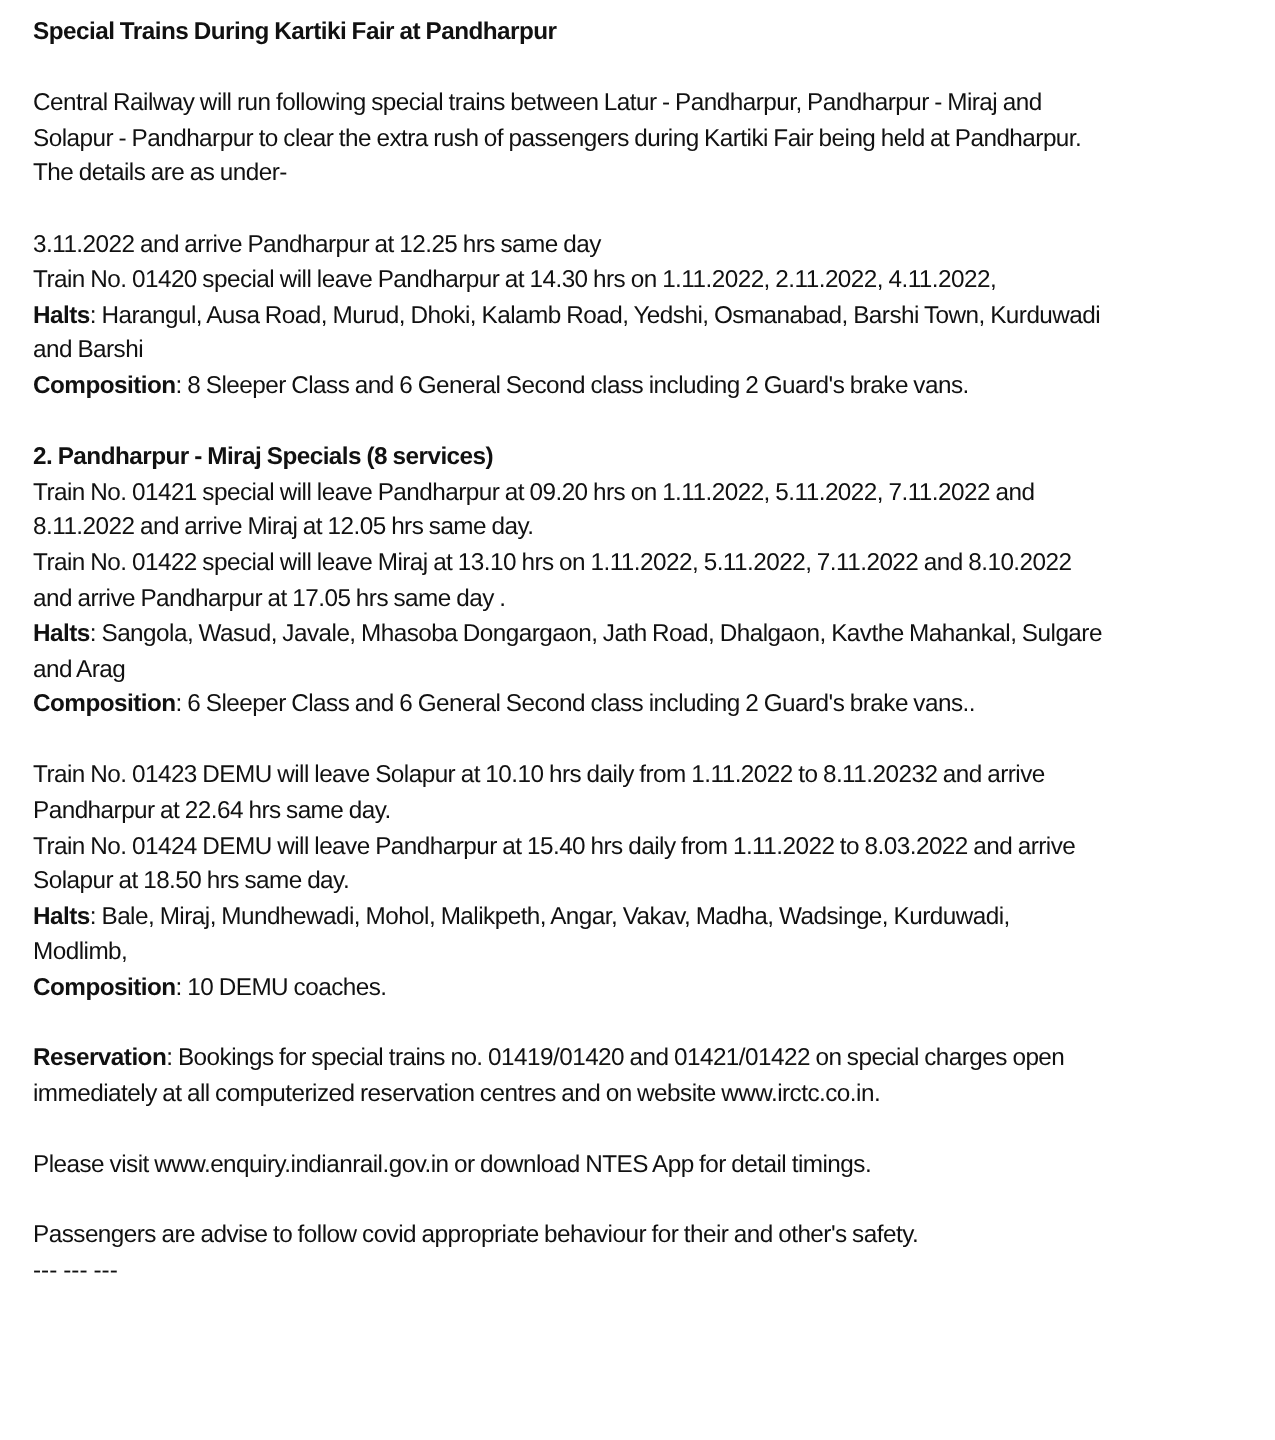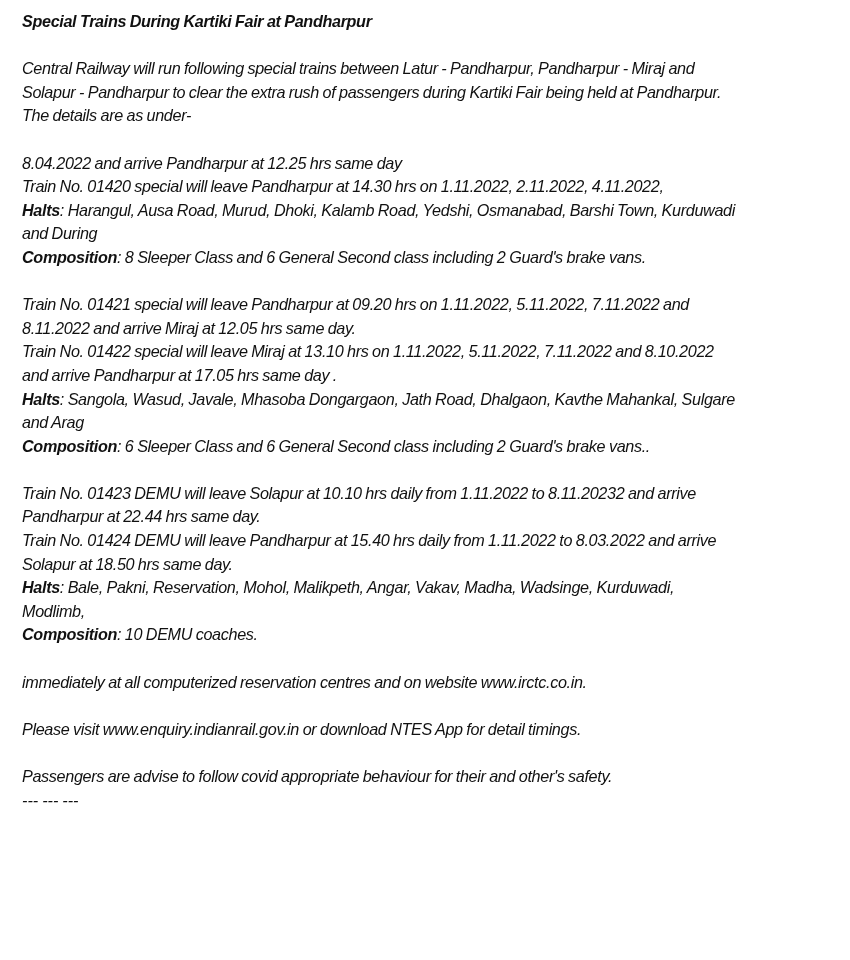--- a/index.html
+++ b/index.html
@@ -9,21 +9,20 @@
     width: 850px; height: 924px;
     background: #ffffff;
     color: #111111;
     font-family: "Liberation Sans", sans-serif;
     font-size: 16.2px;
     line-height: 23.6px;
     letter-spacing: -0.35px;
     word-spacing: -0.5px;
     box-sizing: border-box;
     padding: 10px 10px 0 22px;
-    font-style: italic;
   }
   .title { font-weight: bold; margin: 0; }
   p { margin: 0; }
   .gap { height: 23.6px; }
   .section-title { font-weight: bold; }
   .lbl { font-weight: bold; }
   .row { display: block; }
   .divider { margin: 0; letter-spacing: 0; }
 </style>
 </head>
@@ -35,51 +34,53 @@
   <div class="gap"></div>
 
   <div>
     <span class="row">Central Railway will run following special trains between Latur - Pandharpur, Pandharpur - Miraj and</span>
     <span class="row">Solapur - Pandharpur to clear the extra rush of passengers during Kartiki Fair being held at Pandharpur.</span>
     <span class="row">The details are as under-</span>
   </div>
   <div class="gap"></div>
 
   <div>
-    <span class="row">8.04.2022 and arrive Pandharpur at 12.25 hrs same day</span>
+    <span class="row">3.11.2022 and arrive Pandharpur at 12.25 hrs same day</span>
     <span class="row">Train No. 01420 special will leave Pandharpur at 14.30 hrs on 1.11.2022, 2.11.2022, 4.11.2022,</span>
     <span class="row"><span class="lbl">Halts</span><span>: Harangul, Ausa Road, Murud, Dhoki, Kalamb Road, Yedshi, Osmanabad, Barshi Town, Kurduwadi</span></span>
-    <span class="row">and During</span>
+    <span class="row">and Barshi</span>
     <span class="row"><span class="lbl">Composition</span><span>: 8 Sleeper Class and 6 General Second class including 2 Guard's brake vans.</span></span>
   </div>
   <div class="gap"></div>
 
   <div>
+    <span class="row section-title">2. Pandharpur - Miraj Specials (8 services)</span>
     <span class="row">Train No. 01421 special will leave Pandharpur at 09.20 hrs on 1.11.2022, 5.11.2022, 7.11.2022 and</span>
     <span class="row">8.11.2022 and arrive Miraj at 12.05 hrs same day.</span>
     <span class="row">Train No. 01422 special will leave Miraj at 13.10 hrs on 1.11.2022, 5.11.2022, 7.11.2022 and 8.10.2022</span>
     <span class="row">and arrive Pandharpur at 17.05 hrs same day .</span>
     <span class="row"><span class="lbl">Halts</span><span>: Sangola, Wasud, Javale, Mhasoba Dongargaon, Jath Road, Dhalgaon, Kavthe Mahankal, Sulgare</span></span>
     <span class="row">and Arag</span>
     <span class="row"><span class="lbl">Composition</span><span>: 6 Sleeper Class and 6 General Second class including 2 Guard's brake vans..</span></span>
   </div>
   <div class="gap"></div>
 
   <div>
     <span class="row">Train No. 01423 DEMU will leave Solapur at 10.10 hrs daily from 1.11.2022 to 8.11.20232 and arrive</span>
-    <span class="row">Pandharpur at 22.44 hrs same day.</span>
+    <span class="row">Pandharpur at 22.64 hrs same day.</span>
     <span class="row">Train No. 01424 DEMU will leave Pandharpur at 15.40 hrs daily from 1.11.2022 to 8.03.2022 and arrive</span>
     <span class="row">Solapur at 18.50 hrs same day.</span>
-    <span class="row"><span class="lbl">Halts</span><span>: Bale, Pakni, Reservation, Mohol, Malikpeth, Angar, Vakav, Madha, Wadsinge, Kurduwadi,</span></span>
+    <span class="row"><span class="lbl">Halts</span><span>: Bale, Miraj, Mundhewadi, Mohol, Malikpeth, Angar, Vakav, Madha, Wadsinge, Kurduwadi,</span></span>
     <span class="row">Modlimb,</span>
     <span class="row"><span class="lbl">Composition</span><span>: 10 DEMU coaches.</span></span>
   </div>
   <div class="gap"></div>
 
   <div>
+    <span class="row"><span class="lbl">Reservation</span><span>: Bookings for special trains no. 01419/01420 and 01421/01422 on special charges open</span></span>
     <span class="row">immediately at all computerized reservation centres and on website www.irctc.co.in.</span>
   </div>
   <div class="gap"></div>
 
   <p>Please visit www.enquiry.indianrail.gov.in or download NTES App for detail timings.</p>
   <div class="gap"></div>
 
   <p>Passengers are advise to follow covid appropriate behaviour for their and other's safety.</p>
   <p class="divider">--- --- ---</p>
 

